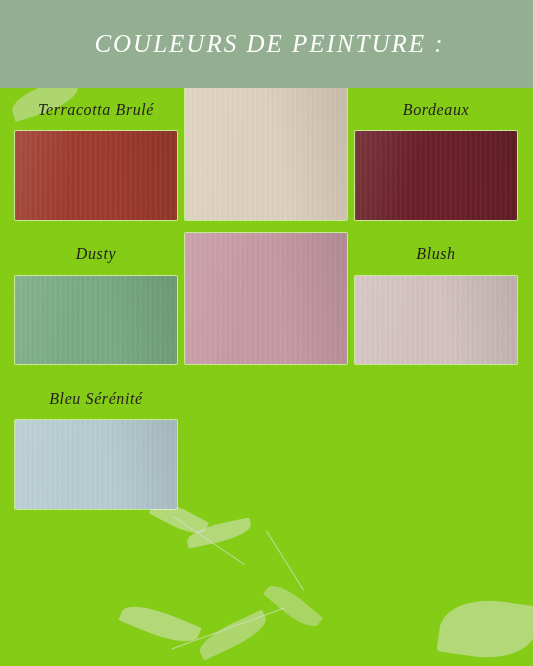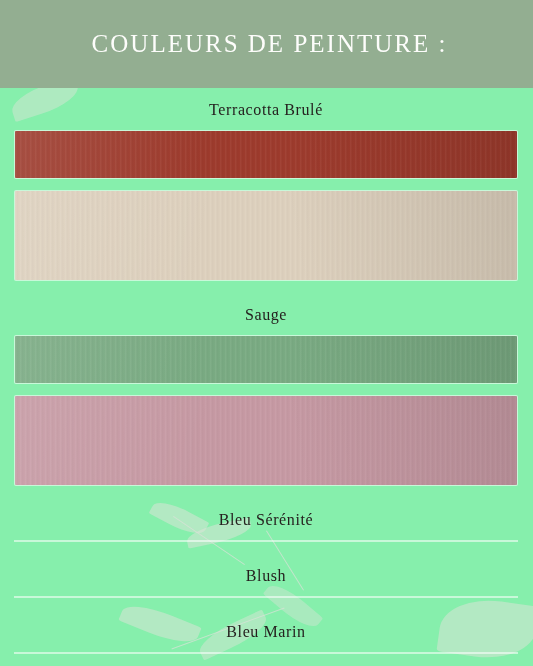--- a/index.html
+++ b/index.html
@@ -66,21 +66,21 @@
 
   
   #swatch-grid {
     position: absolute;
     top: 88px;
     left: 0;
     width: 533px;
     height: 578px;
     z-index: 2;
     display: grid;
-    grid-template-columns: 1fr;
+    grid-template-columns: 1fr 1fr 1fr;
     grid-template-rows: repeat(4, 1fr);
     column-gap: 8px;
     row-gap: 0px;
     padding: 0 16px 0 15px;
     box-sizing: border-box;
   }
   .swatch-cell {
     display: flex;
     flex-direction: column;
     align-items: stretch;
@@ -133,21 +133,21 @@
       repeating-linear-gradient(0deg,
         rgba(255,255,255,.07) 0px,
         rgba(255,255,255,.07) 1px,
         rgba(0,0,0,.05) 2px,
         rgba(0,0,0,.0) 6px);
   }
 </style>
 </head>
 <body>
 
-<div id="palette-page" style="background: #86efac;">
+<div id="palette-page" style="background: #84cc16; font-style: italic;">
 
   <div class="watermark-layer">
     <div class="leaf" style="left:10px; top:86px; width:70px; height:26px; transform:rotate(-18deg); opacity:.45;"></div>
     <div class="leaf" style="left:150px; top:508px; width:58px; height:20px; transform:rotate(28deg); opacity:.5;"></div>
     <div class="leaf" style="left:186px; top:524px; width:66px; height:18px; transform:rotate(-12deg); opacity:.5;"></div>
     <div class="leaf" style="left:120px; top:612px; width:80px; height:24px; transform:rotate(22deg); opacity:.5;"></div>
     <div class="leaf" style="left:196px; top:624px; width:74px; height:22px; transform:rotate(-25deg); opacity:.45;"></div>
     <div class="leaf" style="left:262px; top:596px; width:62px; height:20px; transform:rotate(40deg); opacity:.4;"></div>
     <div class="leaf" style="left:440px; top:600px; width:96px; height:58px; transform:rotate(8deg); opacity:.5;"></div>
     <div class="stem" style="left:166px; top:540px; width:86px; height:1px; transform:rotate(34deg);"></div>
@@ -161,33 +161,33 @@
 
   <div id="swatch-grid">
       <div class="swatch-cell">
         <div class="swatch-label" style="color: rgb(37, 33, 31);">Terracotta Brulé</div>
         <div class="swatch-chip" style="background: rgb(158, 59, 45);"></div>
       </div>
       <div class="swatch-cell">
         <div class="swatch-chip" style="background: rgb(222, 209, 190);"></div>
       </div>
       <div class="swatch-cell">
-        <div class="swatch-label" style="color: rgb(37, 33, 31);">Sauge</div>
+        <div class="swatch-label" style="color: rgb(37, 33, 31);">Bordeaux</div>
+        <div class="swatch-chip" style="background: rgb(107, 32, 41);"></div>
+      </div>
+      <div class="swatch-cell">
+        <div class="swatch-label" style="color: rgb(37, 33, 31);">Dusty</div>
         <div class="swatch-chip" style="background: rgb(122, 171, 131);"></div>
       </div>
       <div class="swatch-cell">
         <div class="swatch-chip" style="background: rgb(199, 154, 164);"></div>
       </div>
       <div class="swatch-cell">
-        <div class="swatch-label" style="color: rgb(37, 33, 31);">Bleu Sérénité</div>
-        <div class="swatch-chip" style="background: rgb(183, 205, 210);"></div>
-      </div>
-      <div class="swatch-cell">
         <div class="swatch-label" style="color: rgb(37, 33, 31);">Blush</div>
         <div class="swatch-chip" style="background: rgb(212, 194, 194);"></div>
       </div>
       <div class="swatch-cell">
-        <div class="swatch-label" style="color: rgb(37, 33, 31);">Bleu Marin</div>
-        <div class="swatch-chip texture-horizontal" style="background: rgb(33, 58, 92);"></div>
+        <div class="swatch-label" style="color: rgb(37, 33, 31);">Bleu Sérénité</div>
+        <div class="swatch-chip" style="background: rgb(183, 205, 210);"></div>
       </div>
     </div>
 
 </div>
 
 </body></html>

